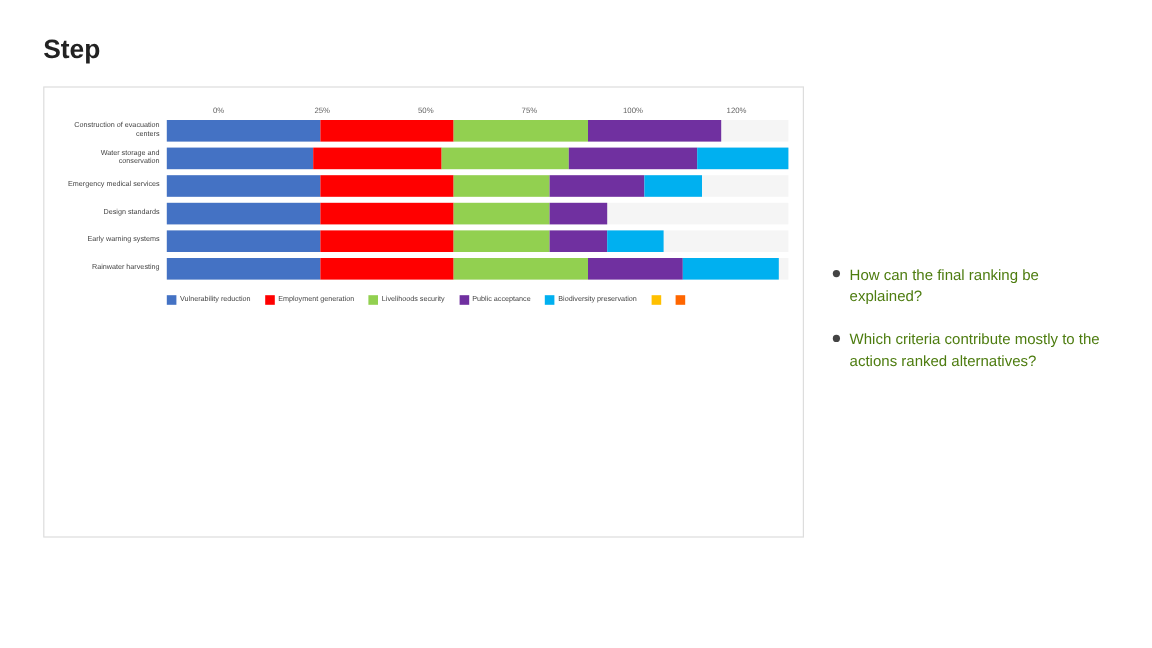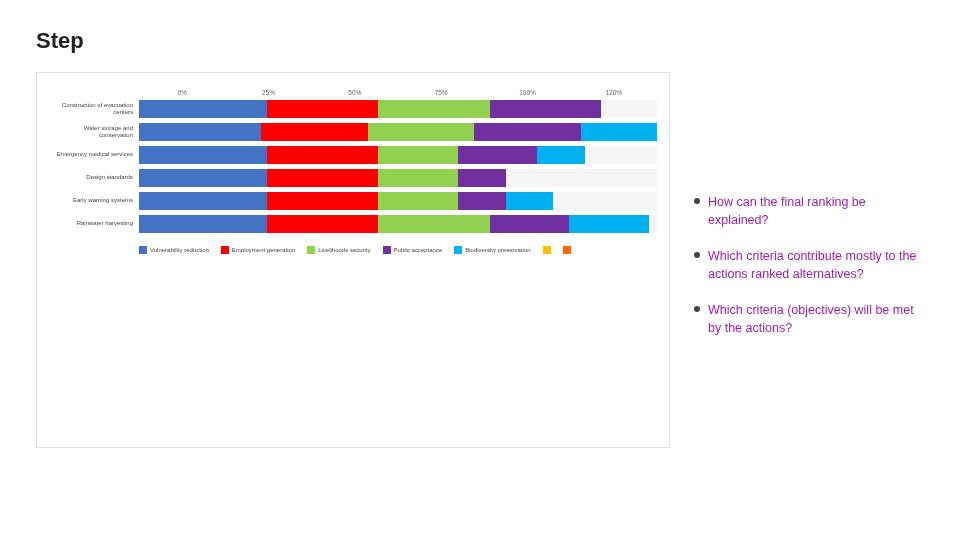--- a/index.html
+++ b/index.html
@@ -119,21 +119,21 @@
       display: flex;
       flex-direction: column;
       gap: 18px;
     }
     .bullet-item {
       display: flex;
       flex-direction: row;
       align-items: flex-start;
       gap: 8px;
       font-size: 12.5px;
-      color: #a21caf;
+      color: #4d7c0f;
       line-height: 1.45;
     }
     .bullet-dot {
       flex-shrink: 0;
       width: 6px;
       height: 6px;
       border-radius: 50%;
       background: #444;
       margin-top: 5px;
     }
@@ -255,20 +255,16 @@
       <ul class="bullet-list">
 
       <li class="bullet-item">
             <div class="bullet-dot"></div>
             <span class="bullet-text">How can the final ranking be explained?</span>
           </li>
           <li class="bullet-item">
             <div class="bullet-dot"></div>
             <span class="bullet-text">Which criteria contribute mostly to the actions ranked alternatives?</span>
           </li>
-          <li class="bullet-item">
-            <div class="bullet-dot"></div>
-            <span class="bullet-text">Which criteria (objectives) will be met by the actions?</span>
-          </li>
         </ul>
     </div>
   </div>
 </div>
 
 </body></html>

